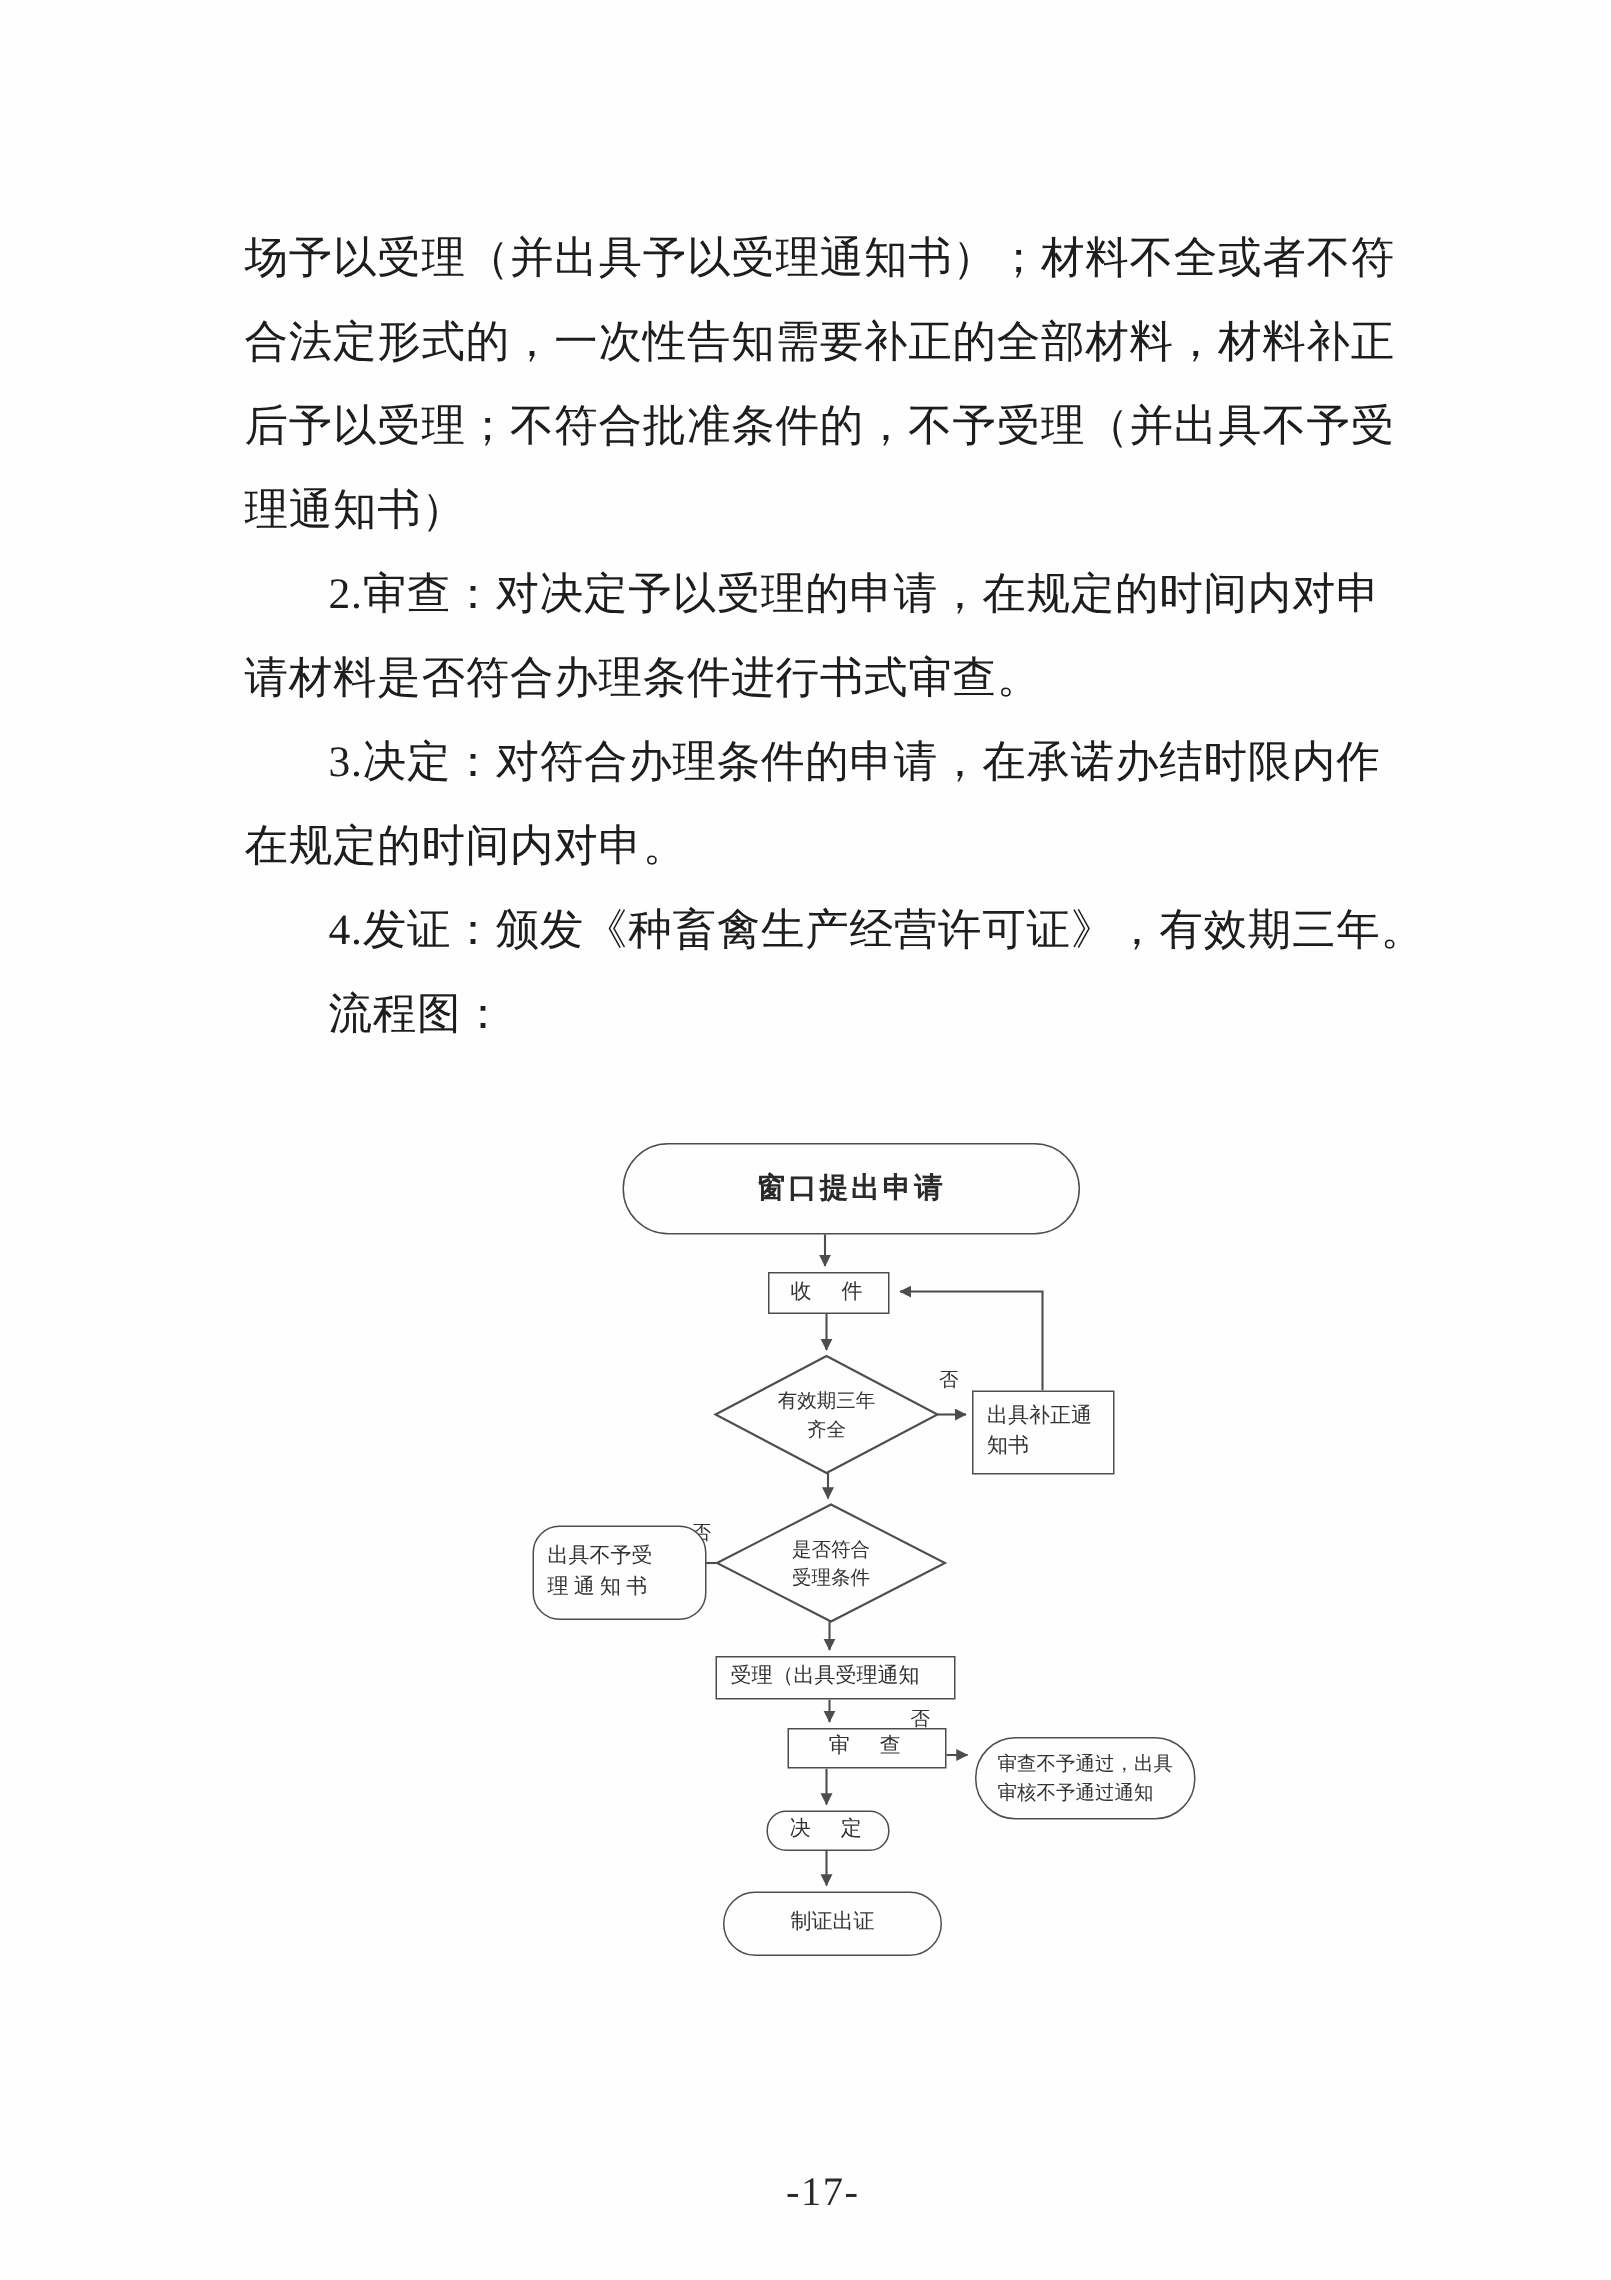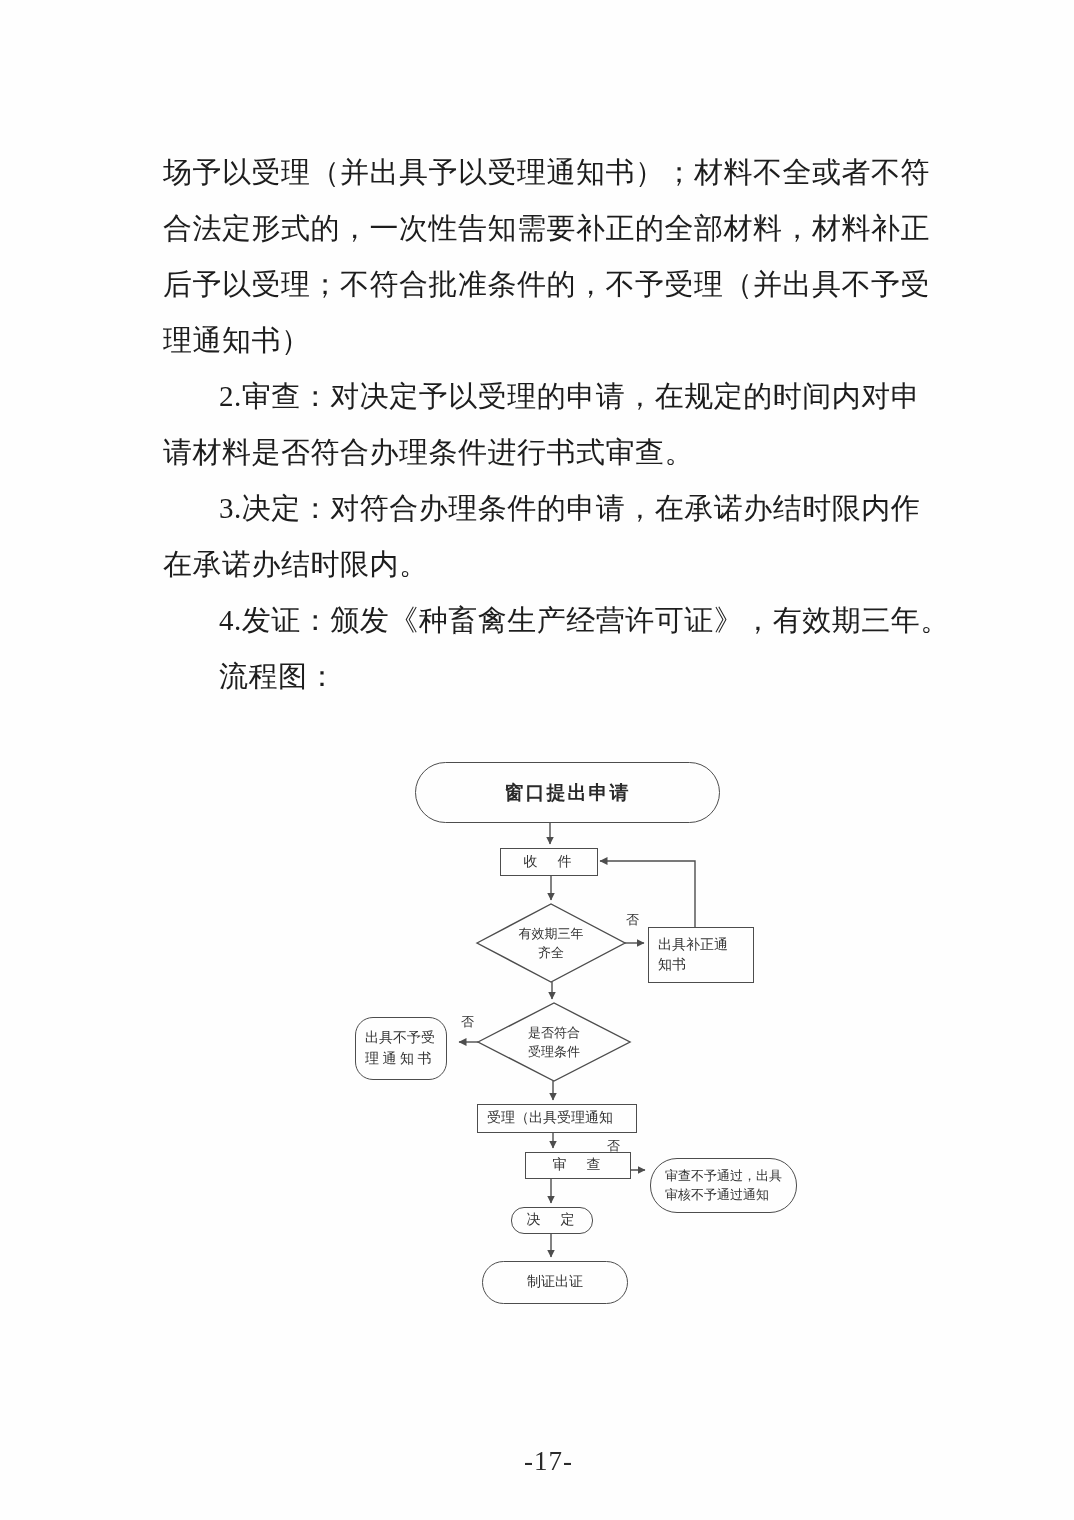--- a/index.html
+++ b/index.html
@@ -82,21 +82,21 @@
 <div class="page">
 
   <div class="text-block">
     <div class="line">场予以受理（并出具予以受理通知书）；材料不全或者不符</div>
     <div class="line">合法定形式的，一次性告知需要补正的全部材料，材料补正</div>
     <div class="line">后予以受理；不符合批准条件的，不予受理（并出具不予受</div>
     <div class="line">理通知书）</div>
     <div class="line indent">2.审查：对决定予以受理的申请，在规定的时间内对申</div>
     <div class="line">请材料是否符合办理条件进行书式审查。</div>
     <div class="line indent">3.决定：对符合办理条件的申请，在承诺办结时限内作</div>
-    <div class="line">在承诺办结时限内。</div>
+    <div class="line">在规定的时间内对申。</div>
     <div class="line indent">4.发证：颁发《种畜禽生产经营许可证》，有效期三年。</div>
     <div class="line indent">流程图：</div>
   </div>
 
   <div class="flowchart">
 
     <svg width="500" height="570" viewBox="0 0 500 570">
       <defs>
         <marker id="arr" markerUnits="userSpaceOnUse" markerWidth="11" markerHeight="11" refX="7.5" refY="4" orient="auto">
           <path d="M0,0 L8,4 L0,8 Z" fill="#4d4d4d"></path>
@@ -127,36 +127,36 @@
         <line x1="278" y1="420" x2="315" y2="420" marker-end="url(#arr)"></line>
 
         <line x1="221" y1="429" x2="221" y2="453" marker-end="url(#arr)"></line>
 
         <line x1="221" y1="484" x2="221" y2="507" marker-end="url(#arr)"></line>
       </g>
     </svg>
 
     <div class="node terminator start-node" style="left:85px;top:12px;width:305px;height:61px;">窗口提出申请</div>
 
-    <div class="node spaced" style="left:170px;top:98px;width:98px;height:28px;">收　件</div>
+    <div class="node spaced" style="left:182px;top:98px;width:81px;height:28px;">收　件</div>
 
     <div class="diamond-label" style="left:166px;top:168px;width:110px;height:50px;">有效期三年
 齐全</div>
 
     <div class="no-label" style="left:296px;top:161px;">否</div>
 
-    <div class="node left-text" style="left:318px;top:177px;width:106px;height:56px;">出具补正通
+    <div class="node left-text" style="left:318px;top:177px;width:95px;height:56px;">出具补正通
 知书</div>
 
     <div class="diamond-label" style="left:167px;top:267px;width:114px;height:50px;">是否符合
 受理条件</div>
 
     <div class="no-label" style="left:131px;top:263px;">否</div>
 
-    <div class="node rounded left-text" style="left:25px;top:267px;width:92px;height:63px;">出具不予受
+    <div class="node rounded left-text" style="left:25px;top:267px;width:116px;height:63px;">出具不予受
 理 通 知 书</div>
 
     <div class="node left-text" style="left:147px;top:354px;width:160px;height:29px;">受理（出具受理通知</div>
 
     <div class="node spaced" style="left:180px;top:402px;width:106px;height:27px;margin-left:15px;">审　查</div>
 
     <div class="no-label" style="left:277px;top:387px;">否</div>
 
     <div class="node stadium" style="left:320px;top:388px;width:147px;height:55px;font-size:13px;">审查不予通过，出具
 审核不予通过通知</div>

